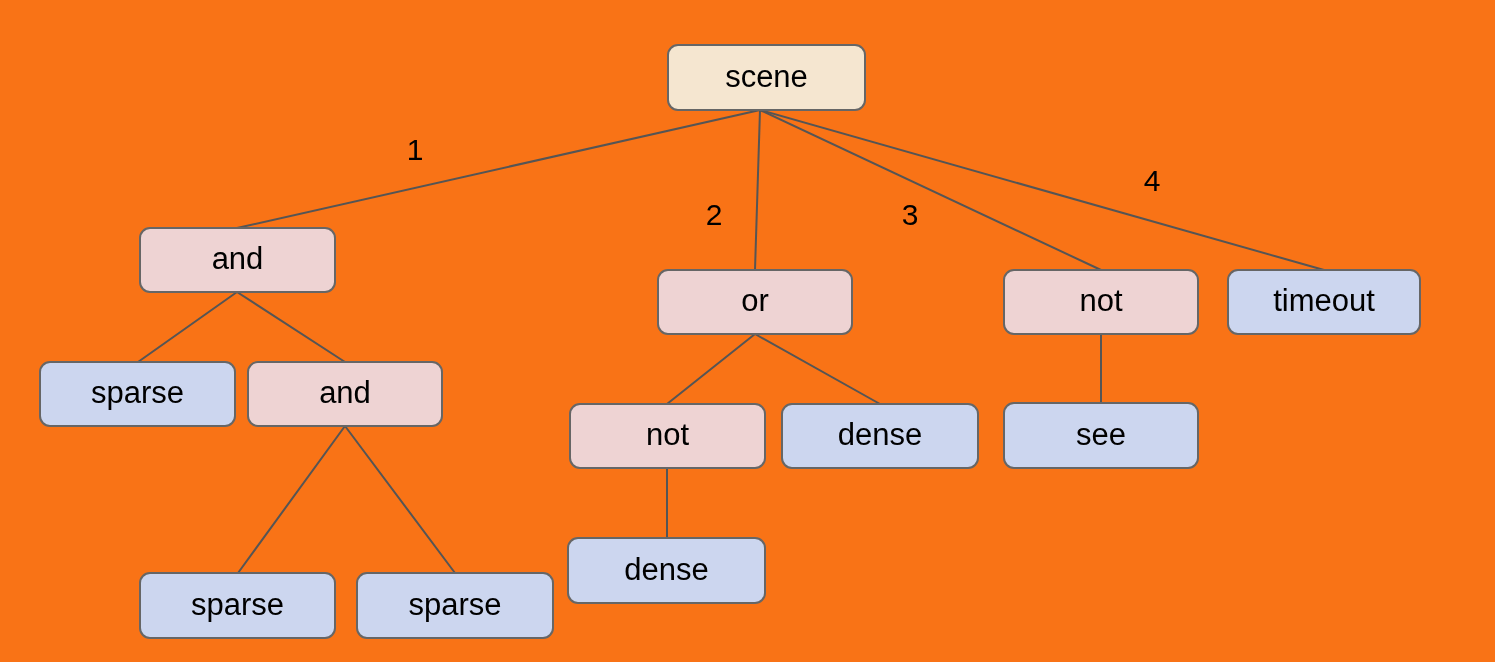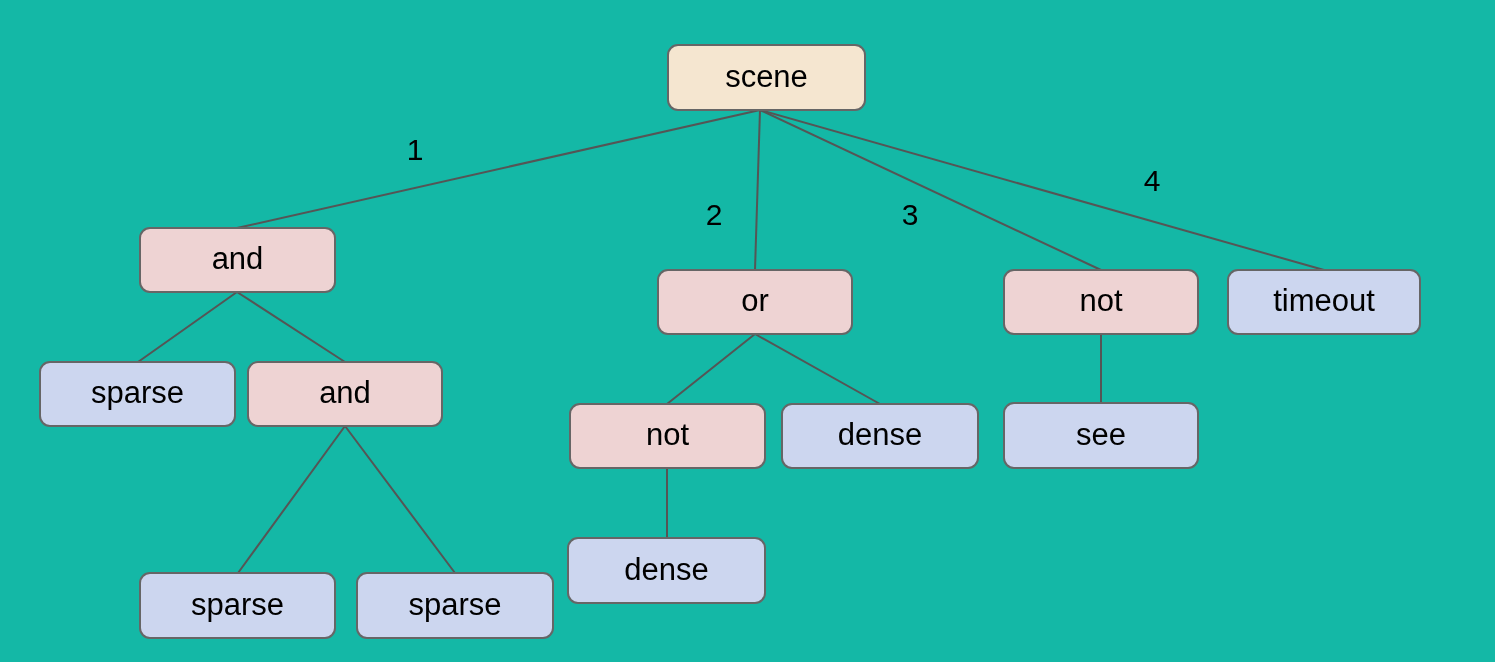--- a/index.html
+++ b/index.html
@@ -7,21 +7,21 @@
     padding: 0;
     background: #ffffff;
   }
   body {
     font-family: "Liberation Sans", sans-serif;
   }
   #canvas {
     position: relative;
     width: 1495px;
     height: 662px;
-    background: #14b8a6;
+    background: #f97316;
     overflow: hidden;
     text-decoration: underline;
   }
   svg#tree {
     position: absolute;
     left: 0;
     top: 0;
     width: 1495px;
     height: 662px;
     display: block;

